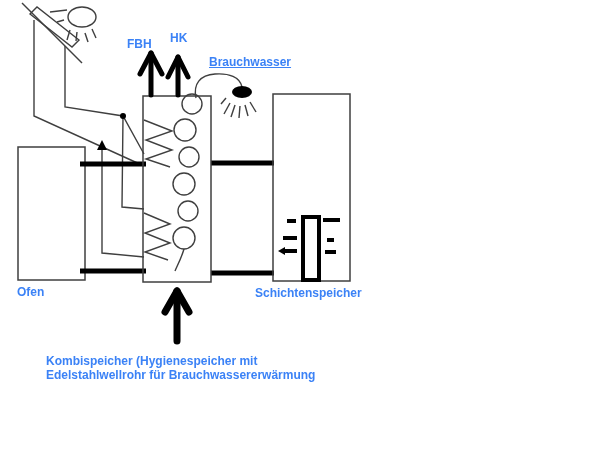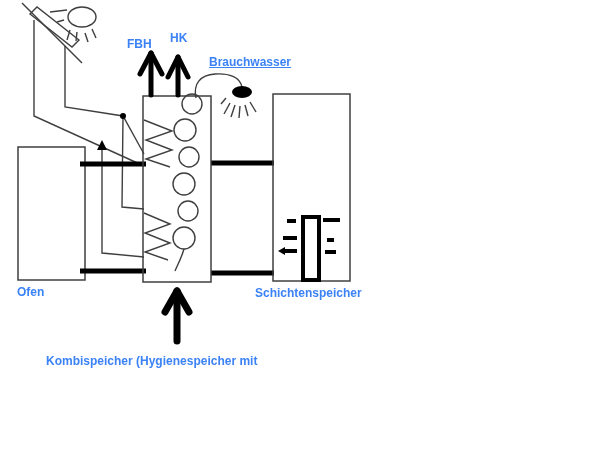--- a/index.html
+++ b/index.html
@@ -114,15 +114,16 @@
     </g>
   </svg>
 
   <div class="lbl" style="left:127px;top:37px;">FBH</div>
   <div class="lbl" style="left:170px;top:31px;text-align:right;">HK</div>
   <div class="lbl" style="left:209px;top:55px;text-decoration:underline;">Brauchwasser</div>
   <div class="lbl" style="left:17px;top:285px;">Ofen</div>
   <div class="lbl" style="left:255px;top:286px;">Schichtenspeicher</div>
   <div class="lbl" style="left:46px;top:354px;">
     <div>Kombispeicher (Hygienespeicher mit</div>
+    <div>Edelstahlwellrohr für Brauchwassererwärmung</div>
   </div>
 
 </div>
 
 </body></html>

